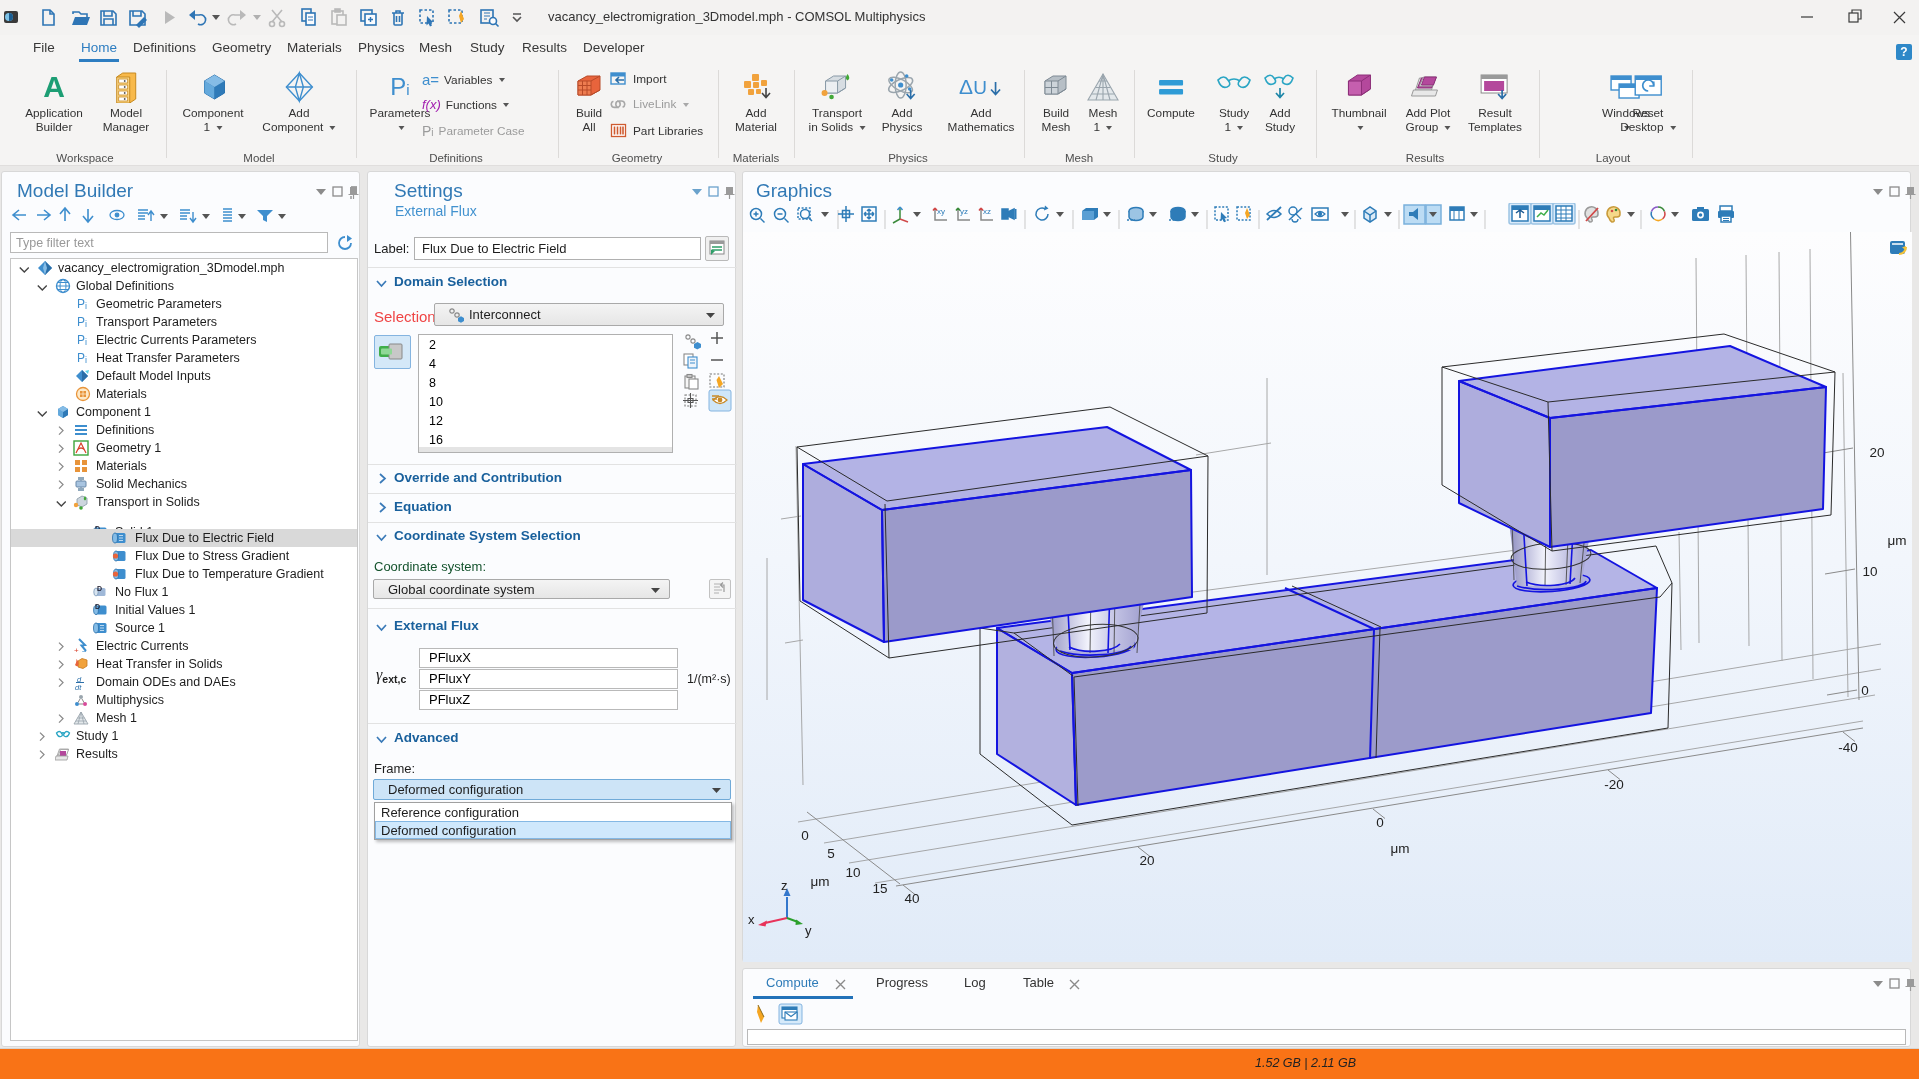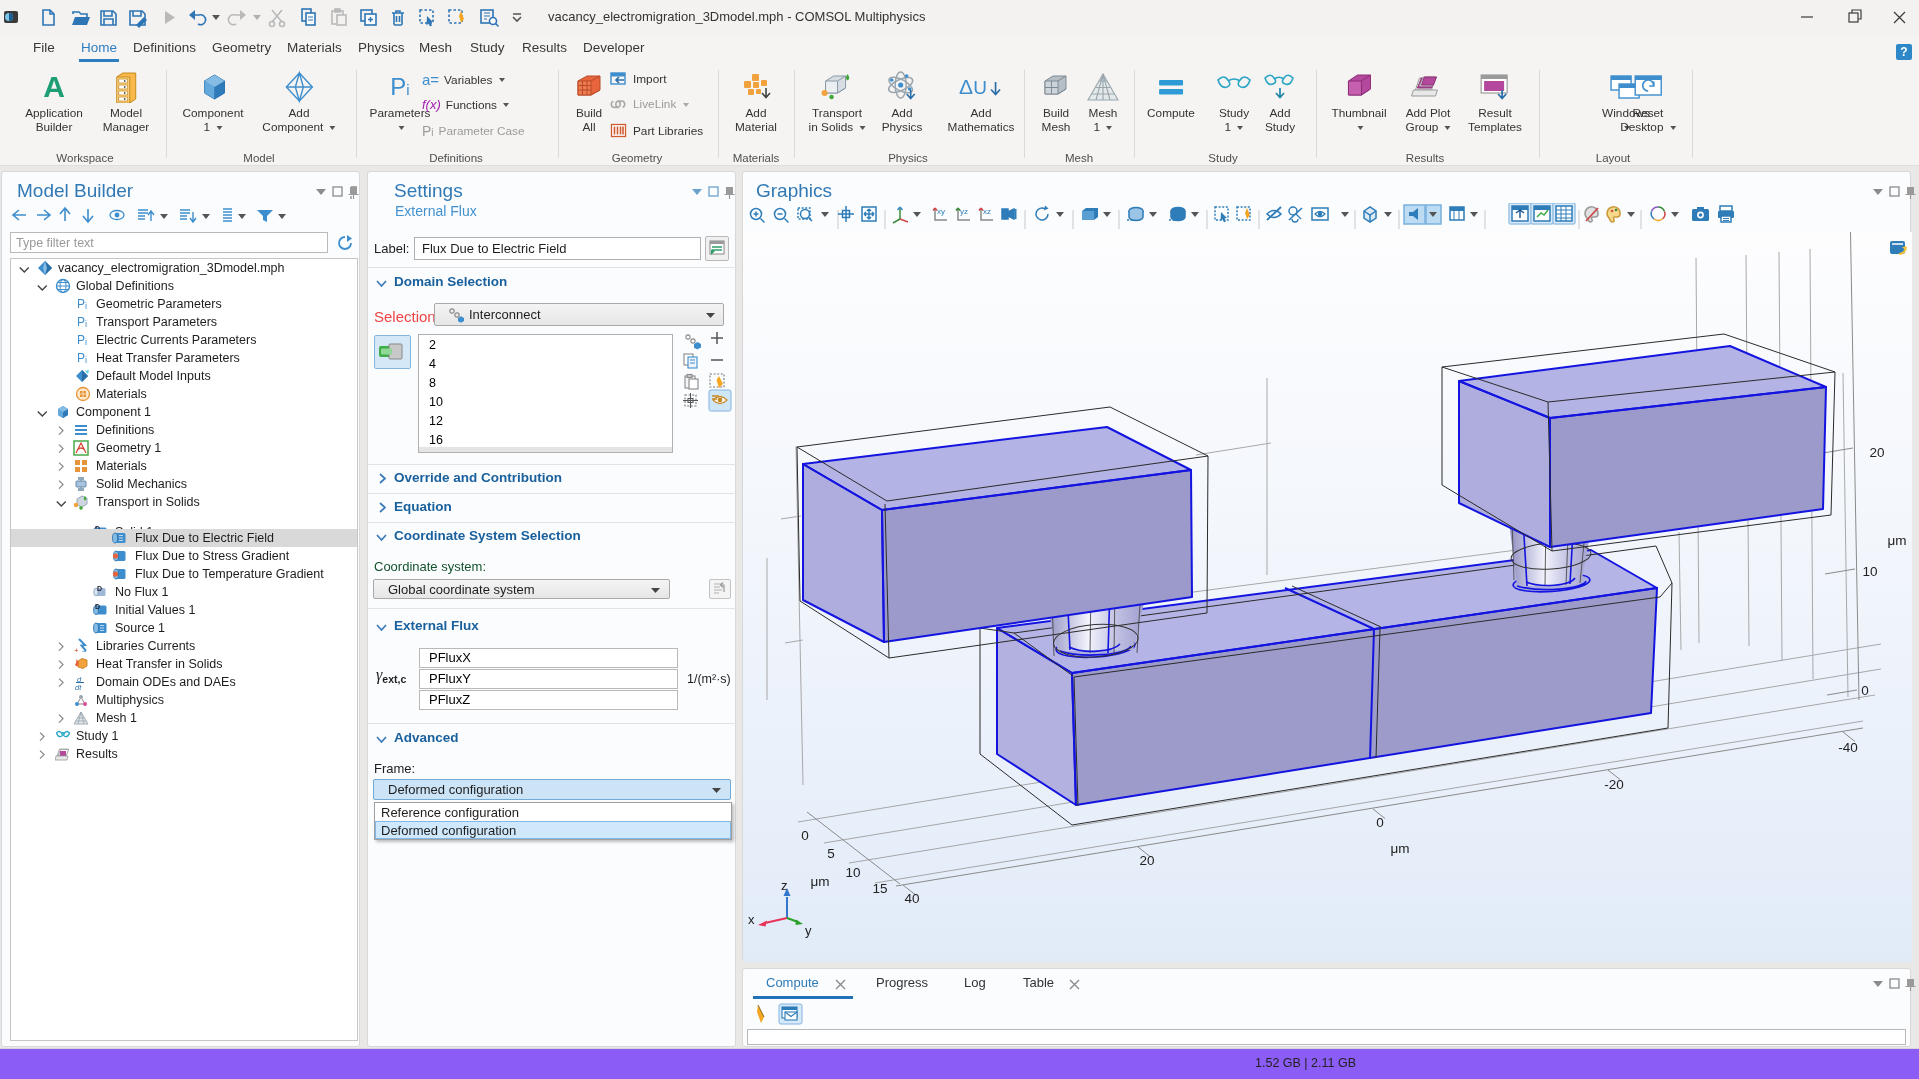--- a/index.html
+++ b/index.html
@@ -27,21 +27,21 @@
   .phead { position:absolute; left:15px; top:8px; font-size:19px; color:#3179b5; }
   .pctrl { position:absolute; top:13px; color:#8b8b8b; }
   
   .trow { position:absolute; height:18px; display:flex; align-items:center; font-size:12.5px; color:#1d1d1d; white-space:nowrap; }
   
   .sect { font-size:13.5px; color:#19609c; font-weight:bold; }
   input, .tbox { font-family:"Liberation Sans",sans-serif; }
   
   #msgs-tabs span { font-size:13px; }
   
-  #statusbar { position:absolute; left:0; top:1048px; width:1919px; height:31px; background:#8b5cf6; border-top:1px solid #d6d5d4; }
+  #statusbar { position:absolute; left:0; top:1048px; width:1919px; height:31px; background:#f97316; border-top:1px solid #d6d5d4;font-style:italic; }
   #statusbar div { position:absolute; left:1255px; top:7px; font-size:12.5px; color:#222; }
 </style>
 </head>
 <body>
 
 <div id="titlebar">
   <svg id="qat" width="540" height="35" style="position:absolute;left:0;top:0;">
     <g fill="none" stroke="#2e75b5" stroke-width="1.6">
 
       <rect x="4" y="11" width="14" height="12" rx="2" fill="#3a3a3a" stroke="none"></rect>
@@ -750,21 +750,21 @@
         </svg>
         <span style="position:absolute;left:104px;top:2px;">Source 1</span>
       </div>
     <div class="trow" style="top:378px;left:0;width:348px;">
         <svg width="11" height="11" style="position:absolute;left:44px;top:4px">
           <use href="#chev-r" transform="scale(.8)"></use>
         </svg>
         <svg width="16" height="16" style="position:absolute;left:62px;top:1px">
           <use href="#ic-ec"></use>
         </svg>
-        <span style="position:absolute;left:85px;top:2px;">Libraries Currents</span>
+        <span style="position:absolute;left:85px;top:2px;">Electric Currents</span>
       </div>
     <div class="trow" style="top:396px;left:0;width:348px;">
         <svg width="11" height="11" style="position:absolute;left:44px;top:4px">
           <use href="#chev-r" transform="scale(.8)"></use>
         </svg>
         <svg width="16" height="16" style="position:absolute;left:62px;top:1px">
           <use href="#ic-ht"></use>
         </svg>
         <span style="position:absolute;left:85px;top:2px;">Heat Transfer in Solids</span>
       </div>

